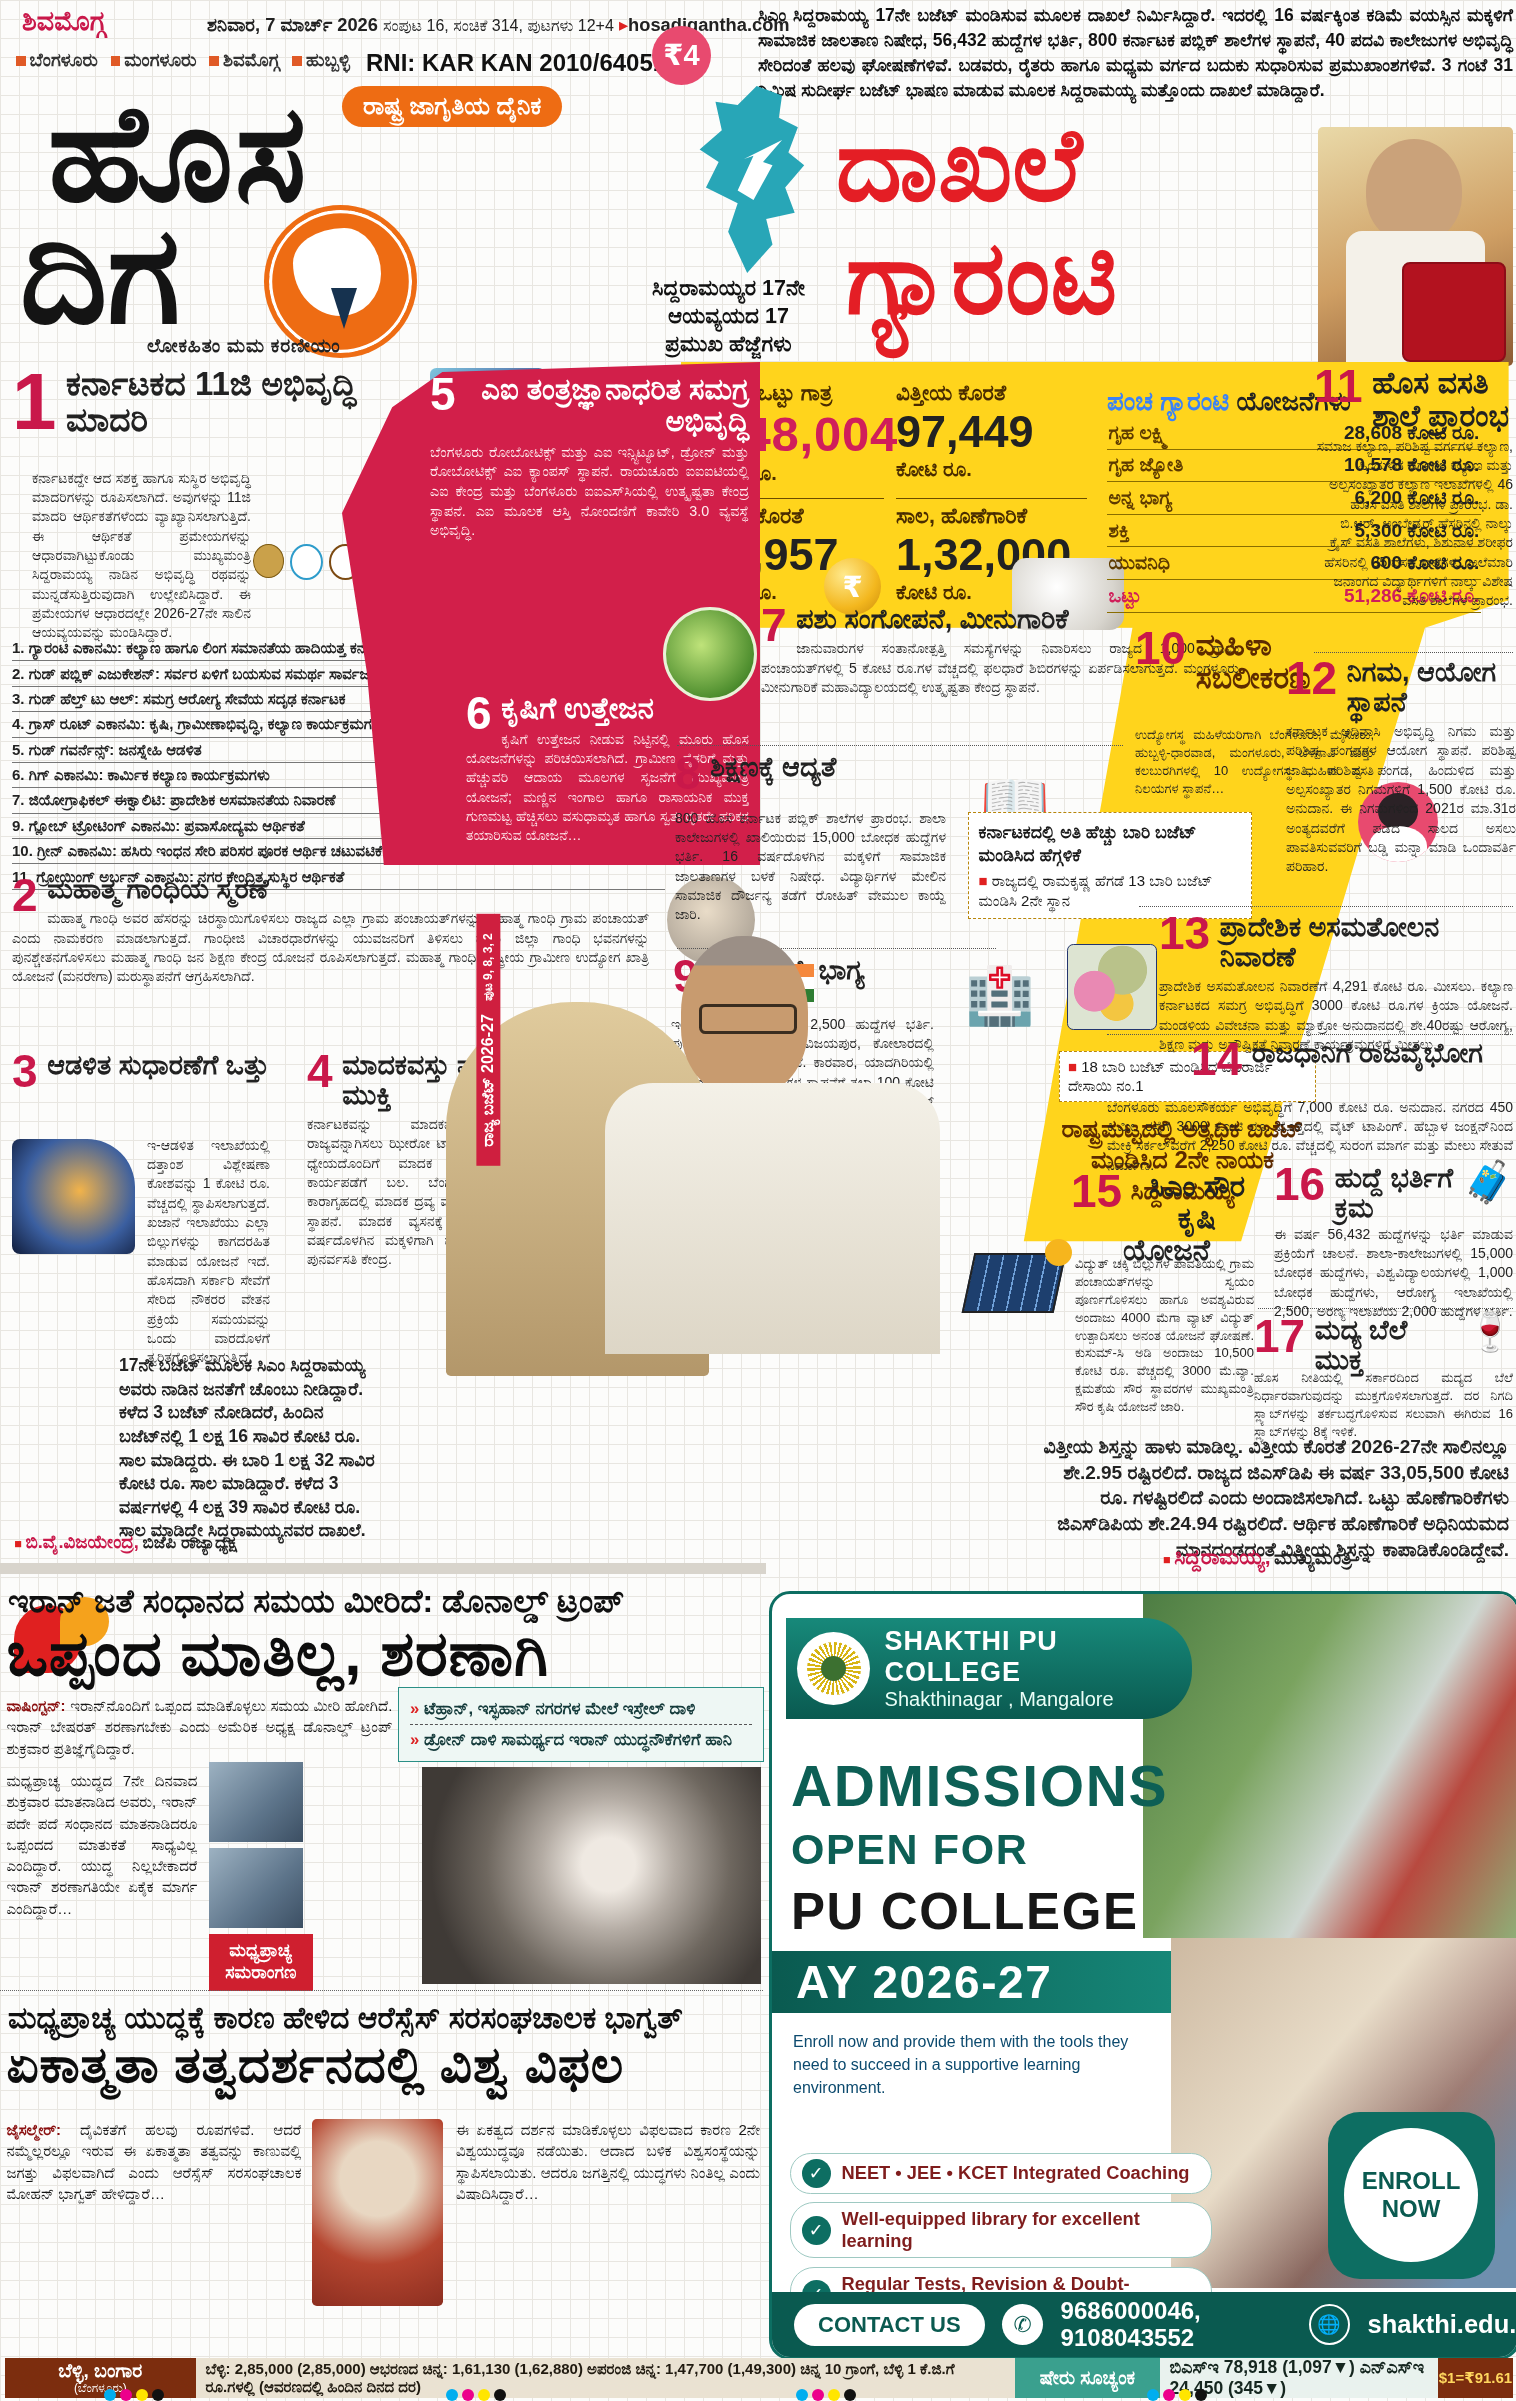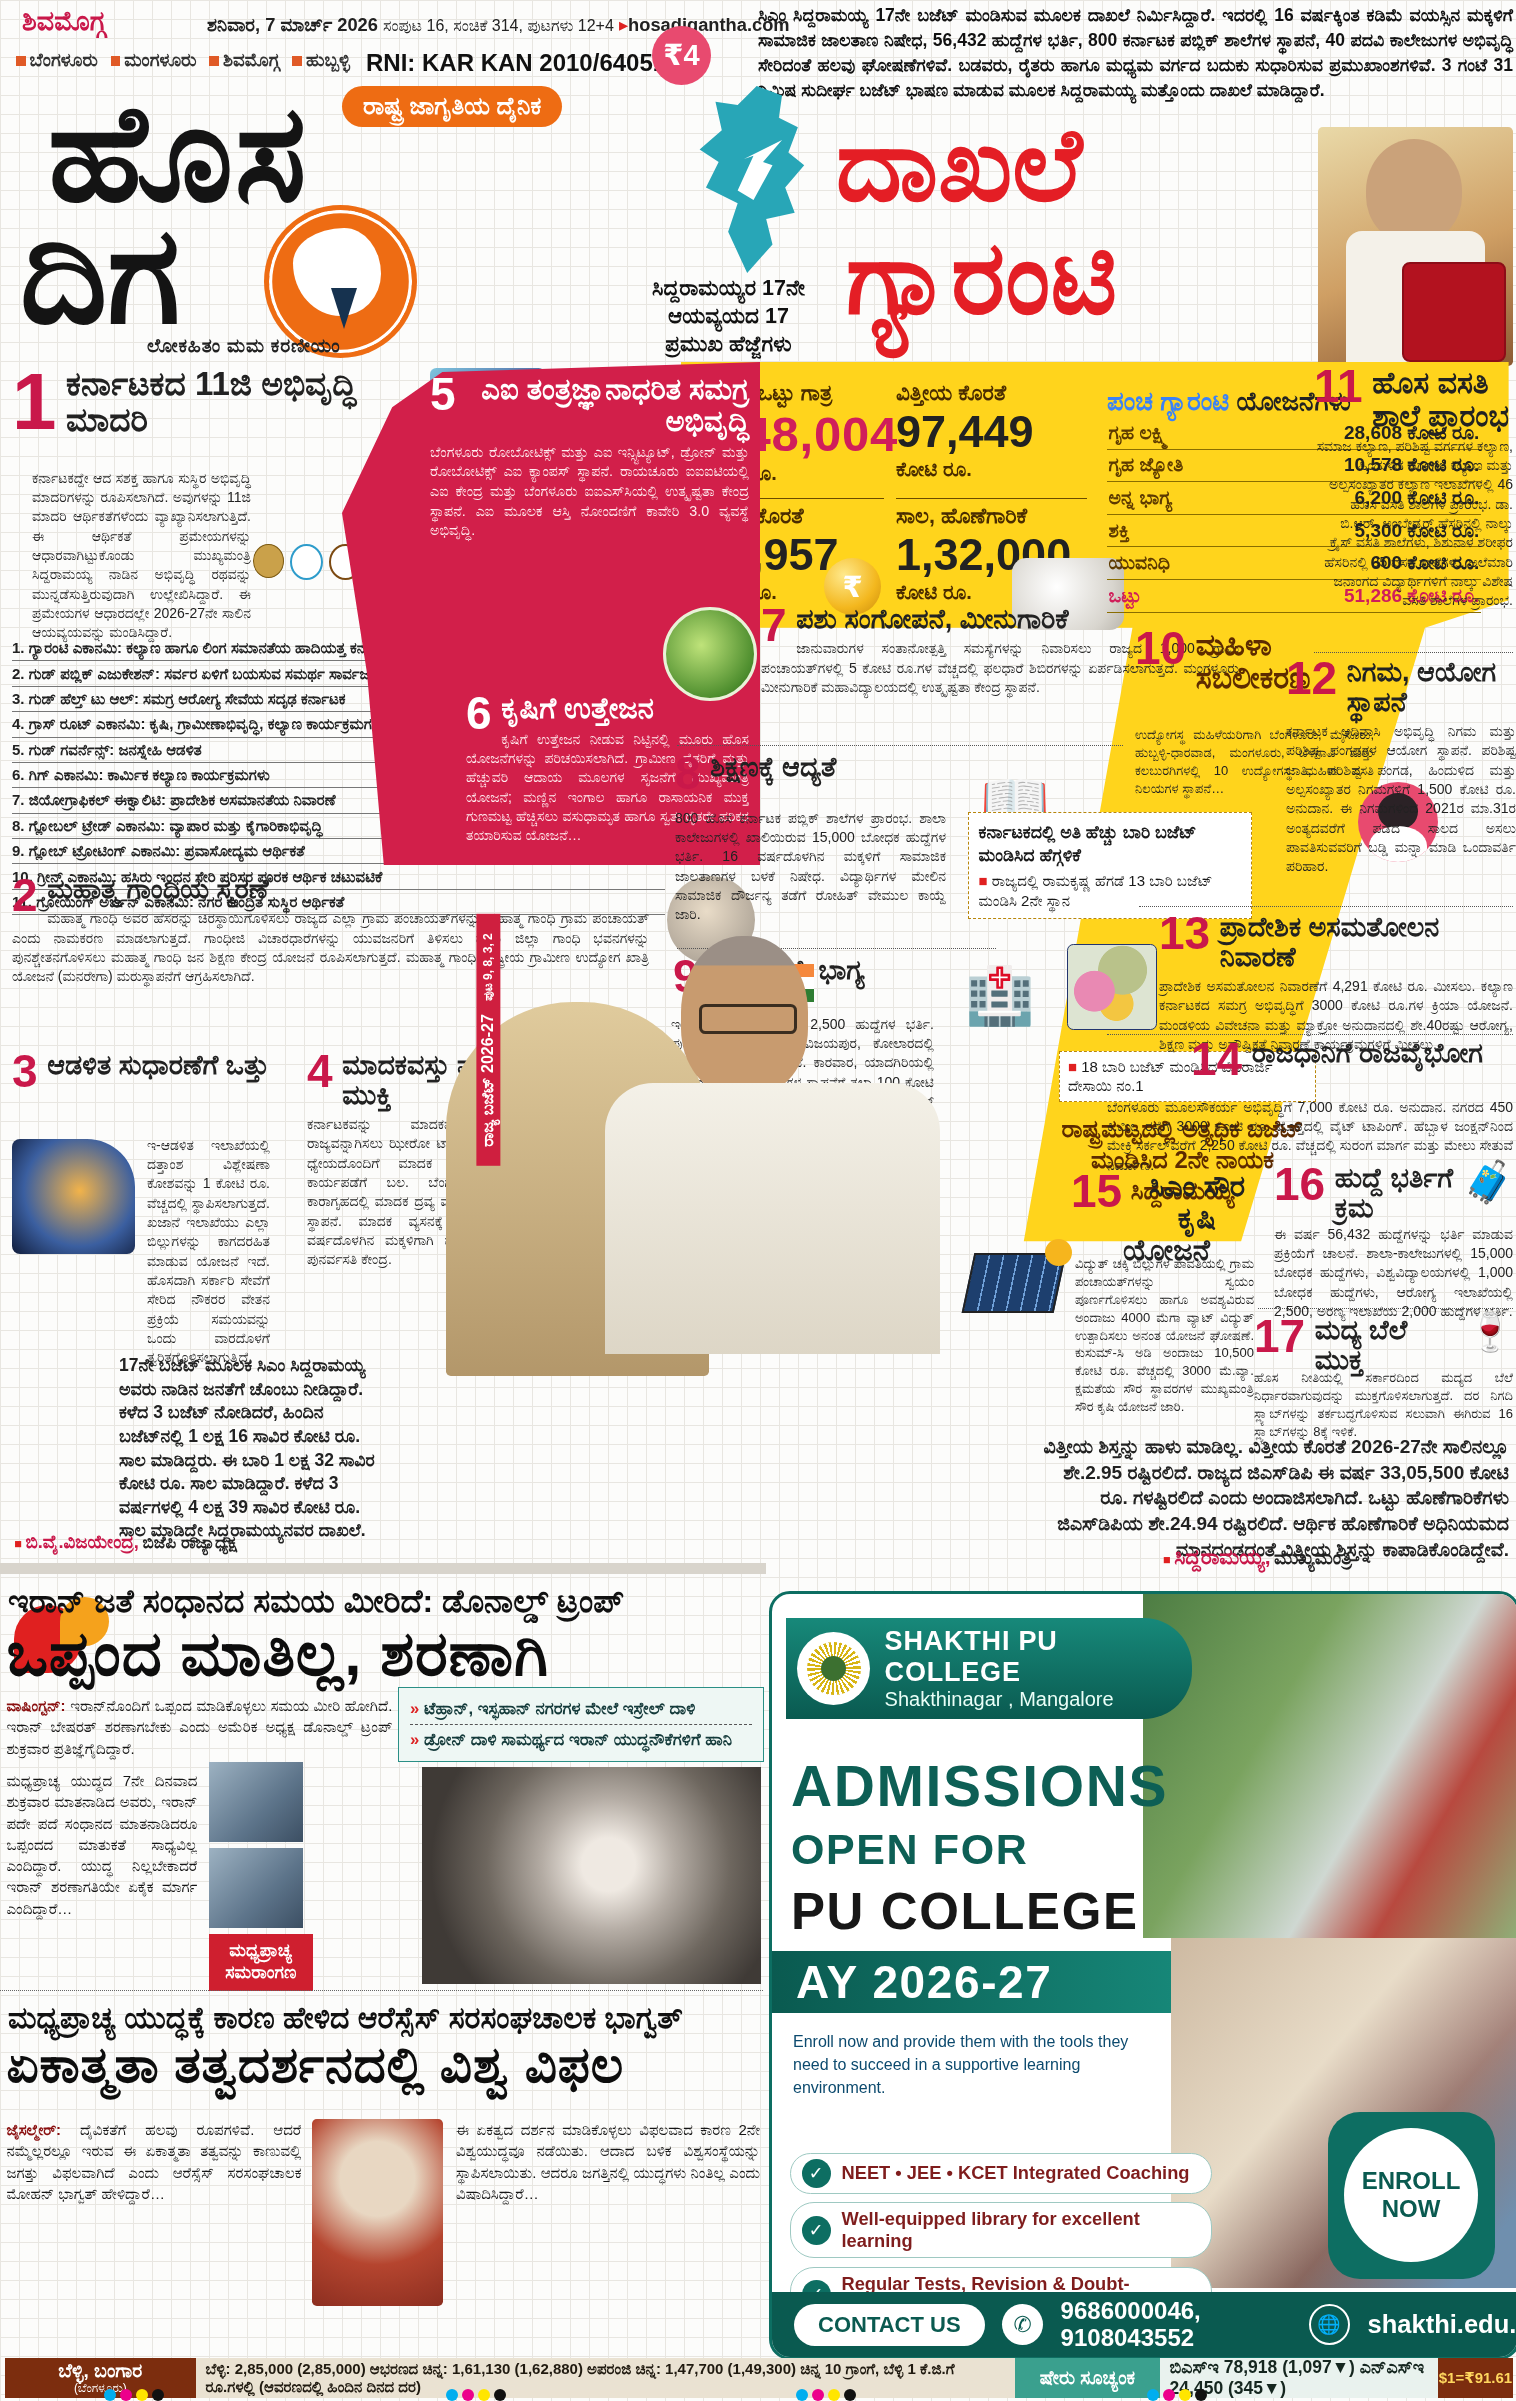--- a/index.html
+++ b/index.html
@@ -254,21 +254,20 @@
   <div style="width:32px;height:32px;border-radius:50%;background:#2b4f9e;border:1.6px solid #16306b;"></div>
 </div>
 <div class="p glist" style="left:12px;top:636px;width:653px;">
   <div>1. ಗ್ಯಾರಂಟಿ ಎಕಾನಮಿ: ಕಲ್ಯಾಣ ಹಾಗೂ ಲಿಂಗ ಸಮಾನತೆಯ ಹಾದಿಯತ್ತ ಕರ್ನಾಟಕ</div>
   <div>2. ಗುಡ್ ಪಬ್ಲಿಕ್ ಎಜುಕೇಶನ್: ಸರ್ವರ ಏಳಿಗೆ ಬಯಸುವ ಸಮರ್ಥ ಸಾರ್ವಜನಿಕ ಶಿಕ್ಷಣ</div>
   <div>3. ಗುಡ್ ಹೆಲ್ತ್ ಟು ಆಲ್: ಸಮಗ್ರ ಆರೋಗ್ಯ ಸೇವೆಯ ಸದೃಢ ಕರ್ನಾಟಕ</div>
   <div>4. ಗ್ರಾಸ್ ರೂಟ್ ಎಕಾನಮಿ: ಕೃಷಿ, ಗ್ರಾಮೀಣಾಭಿವೃದ್ಧಿ, ಕಲ್ಯಾಣ ಕಾರ್ಯಕ್ರಮಗಳು</div>
   <div>5. ಗುಡ್ ಗವರ್ನೆನ್ಸ್: ಜನಸ್ನೇಹಿ ಆಡಳಿತ</div>
   <div>6. ಗಿಗ್ ಎಕಾನಮಿ: ಕಾರ್ಮಿಕ ಕಲ್ಯಾಣ ಕಾರ್ಯಕ್ರಮಗಳು</div>
   <div>7. ಜಿಯೋಗ್ರಾಫಿಕಲ್ ಈಕ್ವಾಲಿಟಿ: ಪ್ರಾದೇಶಿಕ ಅಸಮಾನತೆಯ ನಿವಾರಣೆ</div>
-  <div>8. ಗ್ಲೋಬಲ್ ಟ್ರೇಡ್ ಎಕಾನಮಿ: ವ್ಯಾಪಾರ ಮತ್ತು ಕೈಗಾರಿಕಾಭಿವೃದ್ಧಿ</div>
   <div>9. ಗ್ಲೋಬ್ ಟ್ರೋಟಿಂಗ್ ಎಕಾನಮಿ: ಪ್ರವಾಸೋದ್ಯಮ ಆರ್ಥಿಕತೆ</div>
   <div>10. ಗ್ರೀನ್ ಎಕಾನಮಿ: ಹಸಿರು ಇಂಧನ ಸೇರಿ ಪರಿಸರ ಪೂರಕ ಆರ್ಥಿಕ ಚಟುವಟಿಕೆ</div>
   <div>11. ಗ್ರೋಯಿಂಗ್ ಅರ್ಬನ್ ಎಕಾನಮಿ: ನಗರ ಕೇಂದ್ರಿತ ಸುಸ್ಥಿರ ಆರ್ಥಿಕತೆ</div>
 </div>
 
 <div class="p redpanel" style="left:342px;top:362px;width:418px;height:503px;"></div>
 <div class="p wt" style="left:430px;top:374px;width:319px;text-align:right;">
   <span class="inum">5</span>
   <span class="ititle" style="font-size:29px;">ಎಐ ತಂತ್ರಜ್ಞಾನಾಧರಿತ ಸಮಗ್ರ ಅಭಿವೃದ್ಧಿ</span>
   <p class="ibody" style="font-size:14.3px;">ಬೆಂಗಳೂರು ರೋಬೋಟಿಕ್ಸ್ ಮತ್ತು ಎಐ ಇನ್ಸ್ಟಿಟ್ಯೂಟ್, ಡ್ರೋನ್ ಮತ್ತು ರೋಬೋಟಿಕ್ಸ್ ಎಐ ಕ್ಯಾಂಪಸ್ ಸ್ಥಾಪನೆ. ರಾಯಚೂರು ಐಐಐಟಿಯಲ್ಲಿ ಎಐ ಕೇಂದ್ರ ಮತ್ತು ಬೆಂಗಳೂರು ಐಐಎಸ್‌ಸಿಯಲ್ಲಿ ಉತ್ಕೃಷ್ಟತಾ ಕೇಂದ್ರ ಸ್ಥಾಪನೆ. ಎಐ ಮೂಲಕ ಆಸ್ತಿ ನೋಂದಣಿಗೆ ಕಾವೇರಿ 3.0 ವ್ಯವಸ್ಥೆ ಅಭಿವೃದ್ಧಿ.</p>

